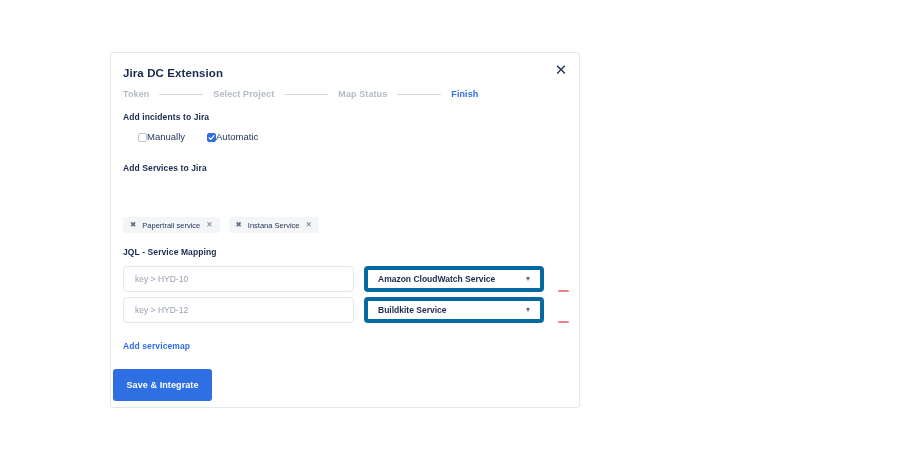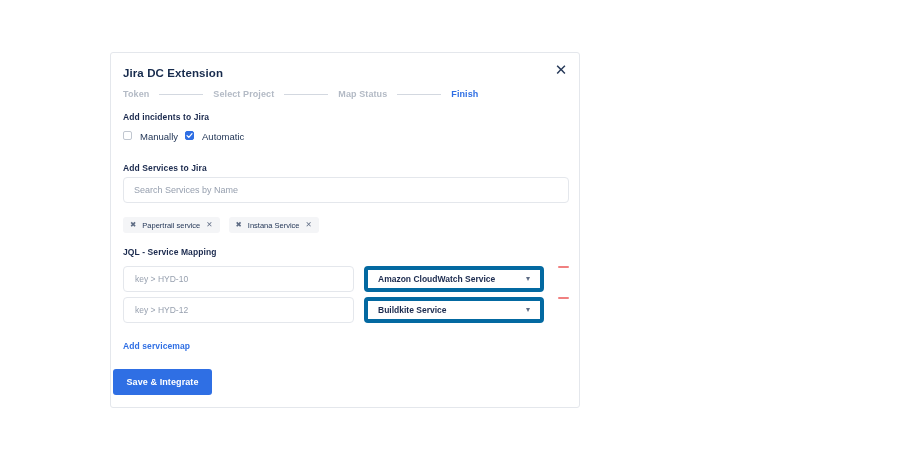--- a/index.html
+++ b/index.html
@@ -39,21 +39,21 @@
   }
 
   .section-label{
     font-size:8.5px;font-weight:bold;color:#1b2a4e;letter-spacing:.1px;
   }
   .lbl-incidents{position:absolute;left:12px;top:59px;}
   .lbl-services{position:absolute;left:12px;top:110px;}
   .lbl-jql{position:absolute;left:12px;top:194px;}
 
   .check-row{position:absolute;left:12px;top:78px;display:flex;align-items:center;gap:7px;}
-  .chk{display:flex;align-items:flex-start;gap:8px;cursor:pointer;}
+  .chk{display:flex;align-items:flex-end;gap:0;cursor:pointer;margin-left:15px;}
   .box{
     width:9px;height:9px;border:1px solid #c1c7d0;border-radius:2px;
     background:#fff;box-sizing:border-box;display:flex;align-items:center;
     justify-content:center;flex:0 0 auto;
   }
   .box.checked{background:#2f6fe4;border-color:#2f6fe4;}
   .box.checked svg{display:block;}
   .box svg{display:none;}
   .chk-label{font-size:9.5px;color:#253858;}
 
@@ -69,21 +69,21 @@
   .chips{position:absolute;left:12px;top:164px;display:flex;gap:9px;}
   .chip{
     display:flex;align-items:center;gap:6px;height:16px;padding:0 7px;
     background:#f4f5f7;border-radius:3px;box-sizing:border-box;cursor:pointer;
   }
   .chip-label{font-size:7.5px;font-weight:normal;color:#253858;white-space:nowrap;}
   .chip-icon,.chip-x{
     font-size:7.5px;color:#5e6c84;line-height:1;display:flex;align-items:center;
   }
 
-  .map-row{position:absolute;left:12px;display:flex;align-items:flex-start;}
+  .map-row{position:absolute;left:12px;display:flex;align-items:flex-end;}
   .row-1{top:213px;}
   .row-2{top:244px;}
 
   .jql-input{
     width:231px;height:26px;border:1px solid #e4e7ec;border-radius:4px;
     background:#fff;box-sizing:border-box;padding:0 11px;
     font-size:8.5px;color:#6b778c;font-family:"Liberation Sans",sans-serif;
     display:flex;align-items:center;
   }
   .jql-input::placeholder{color:#97a0af;}
@@ -102,21 +102,21 @@
     padding:0;cursor:pointer;border-radius:1px;
   }
 
   .add-link{
     position:absolute;left:12px;top:288px;
     font-size:8.5px;font-weight:bold;color:#2f6fe4;cursor:pointer;
     text-decoration:none;letter-spacing:.1px;
   }
 
   .save-btn{
-    position:absolute;left:2px;top:316px;width:99px;height:26px;
+    position:absolute;left:2px;top:316px;width:99px;height:32px;
     background:#2f6fe4;border:none;border-radius:3px;color:#fff;
     font-size:9px;font-weight:bold;font-family:"Liberation Sans",sans-serif;
     cursor:pointer;letter-spacing:.1px;
   }
 </style>
 </head>
 <body>
 
 <div class="page">
 
@@ -150,21 +150,20 @@
           <svg width="7" height="7" viewBox="0 0 10 10">
               <path d="M1.5 5.2 L4 7.6 L8.6 2.4" stroke="#ffffff" stroke-width="1.8" fill="none" stroke-linecap="round" stroke-linejoin="round"></path>
             </svg>
         </span>
         <span class="chk-label">Automatic</span>
       </label>
     </div>
 
     <div class="section-label lbl-services">Add Services to Jira</div>
 
-    <input class="search-input" type="text" placeholder="Search Services by Name" style="">
 
     <div class="chips">
       <span class="chip">
         <span class="chip-icon">✖</span>
         <span class="chip-label">Papertrail service</span>
         <span class="chip-x">✕</span>
       </span>
       <span class="chip">
         <span class="chip-icon">✖</span>
         <span class="chip-label">Instana Service</span>

